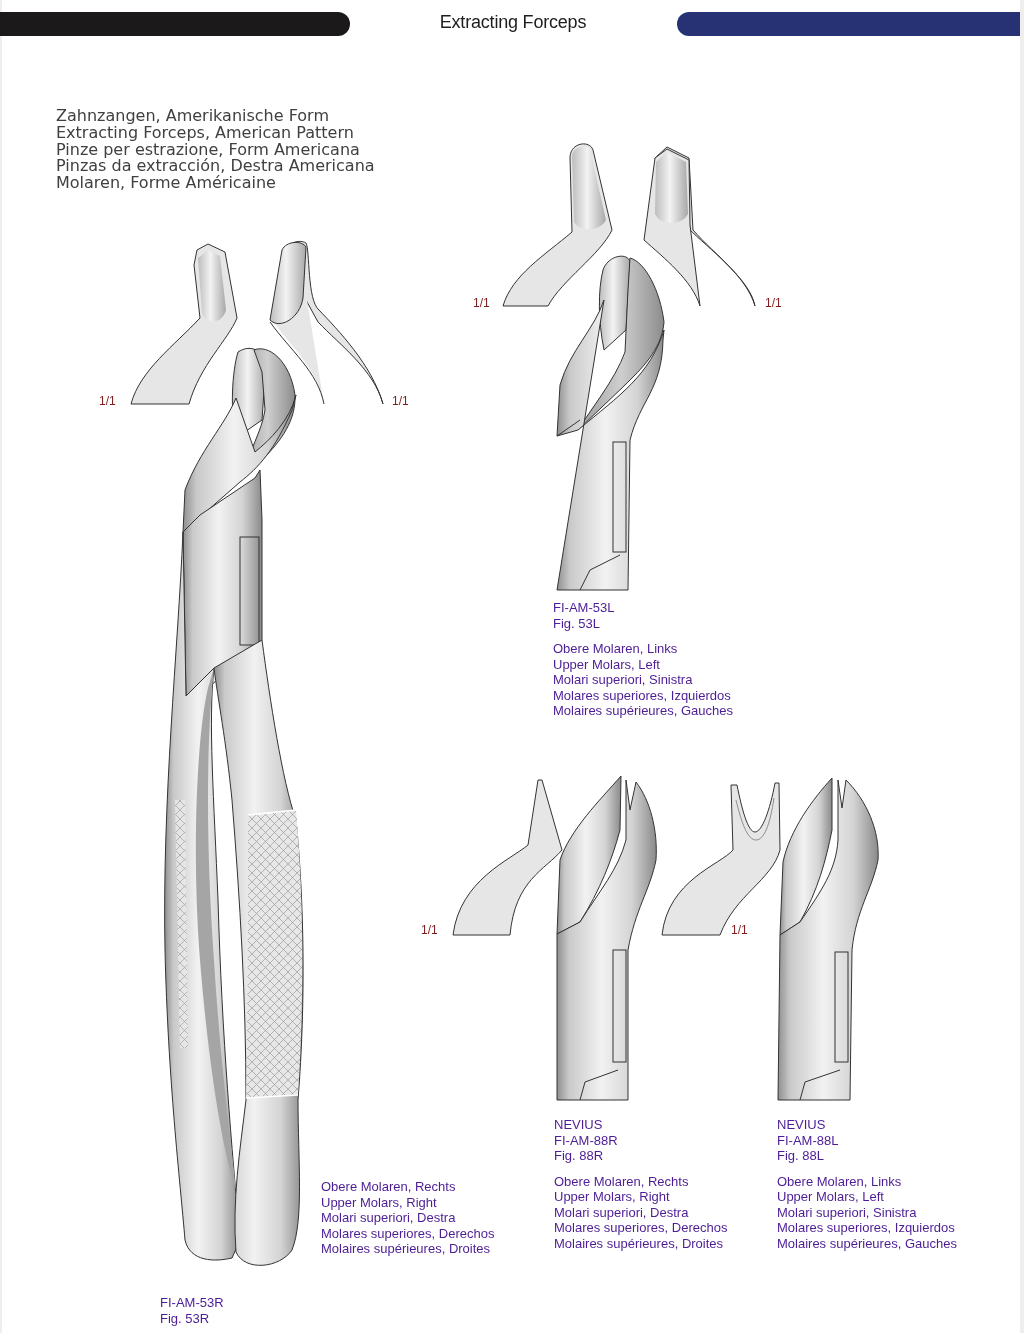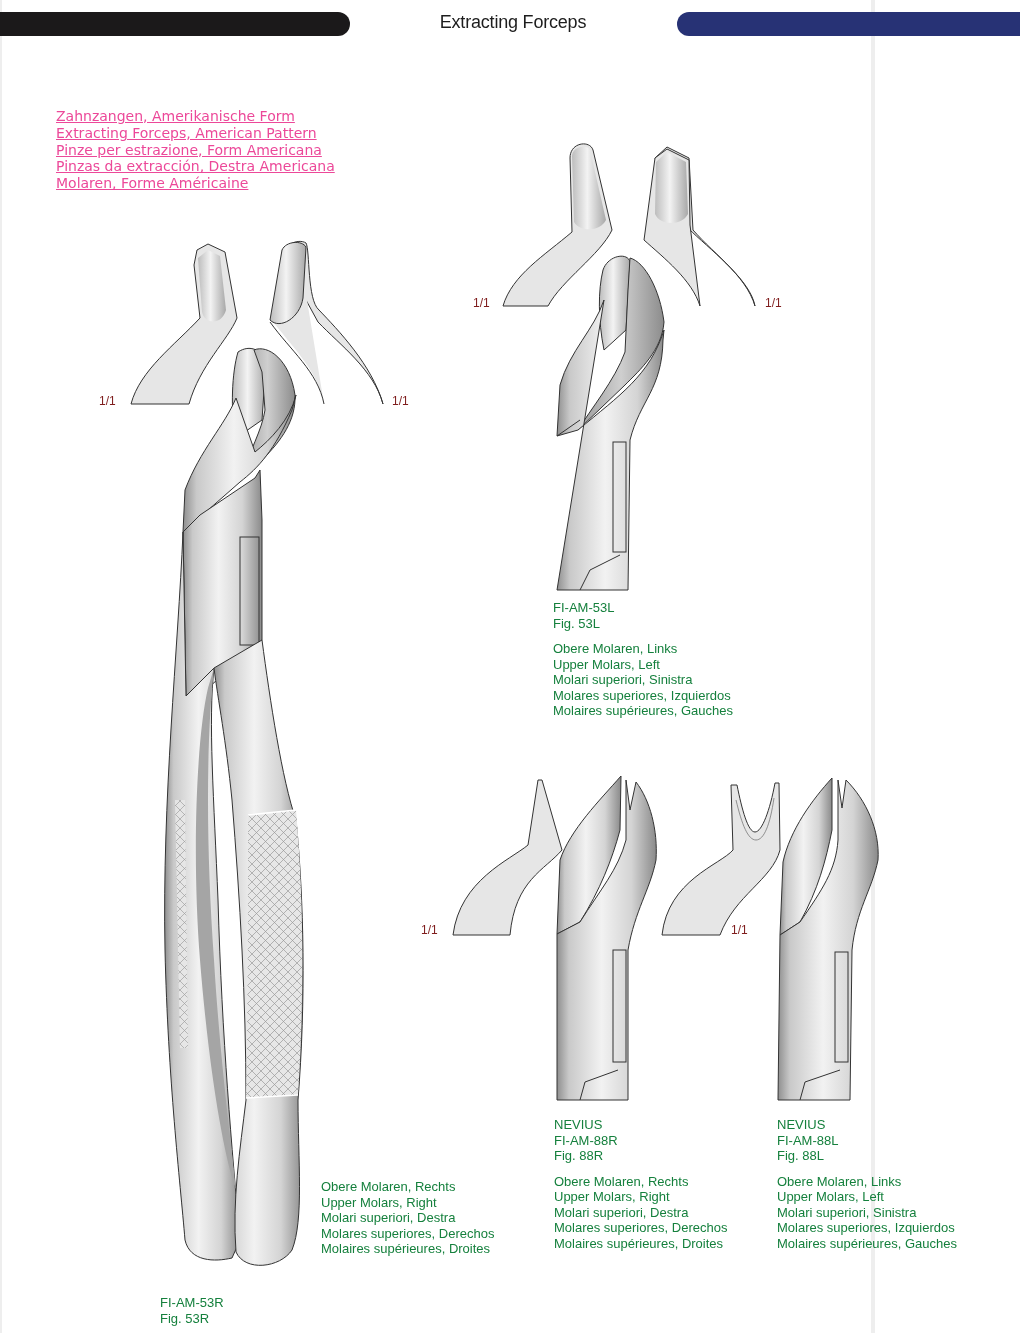--- a/index.html
+++ b/index.html
@@ -1,30 +1,30 @@
 <!DOCTYPE html>
 <html><head>
 <meta charset="utf-8">
 <style>
   html, body { margin:0; padding:0; }
   body { width:1024px; height:1333px; background:#ffffff; position:relative; overflow:hidden;
          font-family:"Liberation Sans", sans-serif; color:#3a3a3a; }
-  .page { position:absolute; left:0; top:0; width:875px; height:1333px; }
+  .page { position:absolute; left:0; top:0; width:1024px; height:1333px; }
   .left-edge { position:absolute; left:0; top:0; width:2px; height:1333px; background:#eeeeee; }
   .right-edge { position:absolute; right:0; top:0; width:4px; height:1333px; background:#eeeeee; }
   .bar-black { position:absolute; left:0; top:12px; width:350px; height:24px; background:#1b191a;
                border-radius:0 12px 12px 0; }
   .bar-blue { position:absolute; left:677px; top:12px; width:343px; height:24px; background:#273275;
               border-radius:12px 0 0 12px; }
   .title { position:absolute; left:360px; width:306px; top:12px; text-align:center;
            font-family:"Liberation Sans", sans-serif; font-size:18px; color:#1d1d1d; letter-spacing:-0.2px; }
   .intro { position:absolute; left:56px; top:108px; font-family:"DejaVu Sans", sans-serif;
-           font-size:14px; line-height:16.8px; color:#ec4899;text-decoration:underline; }
+           font-size:16px; line-height:16.8px; color:#404040; }
   .intro div { white-space:nowrap; }
-  .caption { position:absolute; font-size:13px; line-height:15.5px; color:#15803d; white-space:nowrap; }
+  .caption { position:absolute; font-size:13px; line-height:15.5px; color:#4c1d95; white-space:nowrap; }
   .caption .gap { height:10px; }
   .scale { position:absolute; font-size:12px; color:#7f1d1d; }
   svg.art { position:absolute; left:0; top:0; }
 </style>
 </head>
 <body>
 
 <div class="page">
   <div class="left-edge"></div>
   <div class="right-edge"></div>

